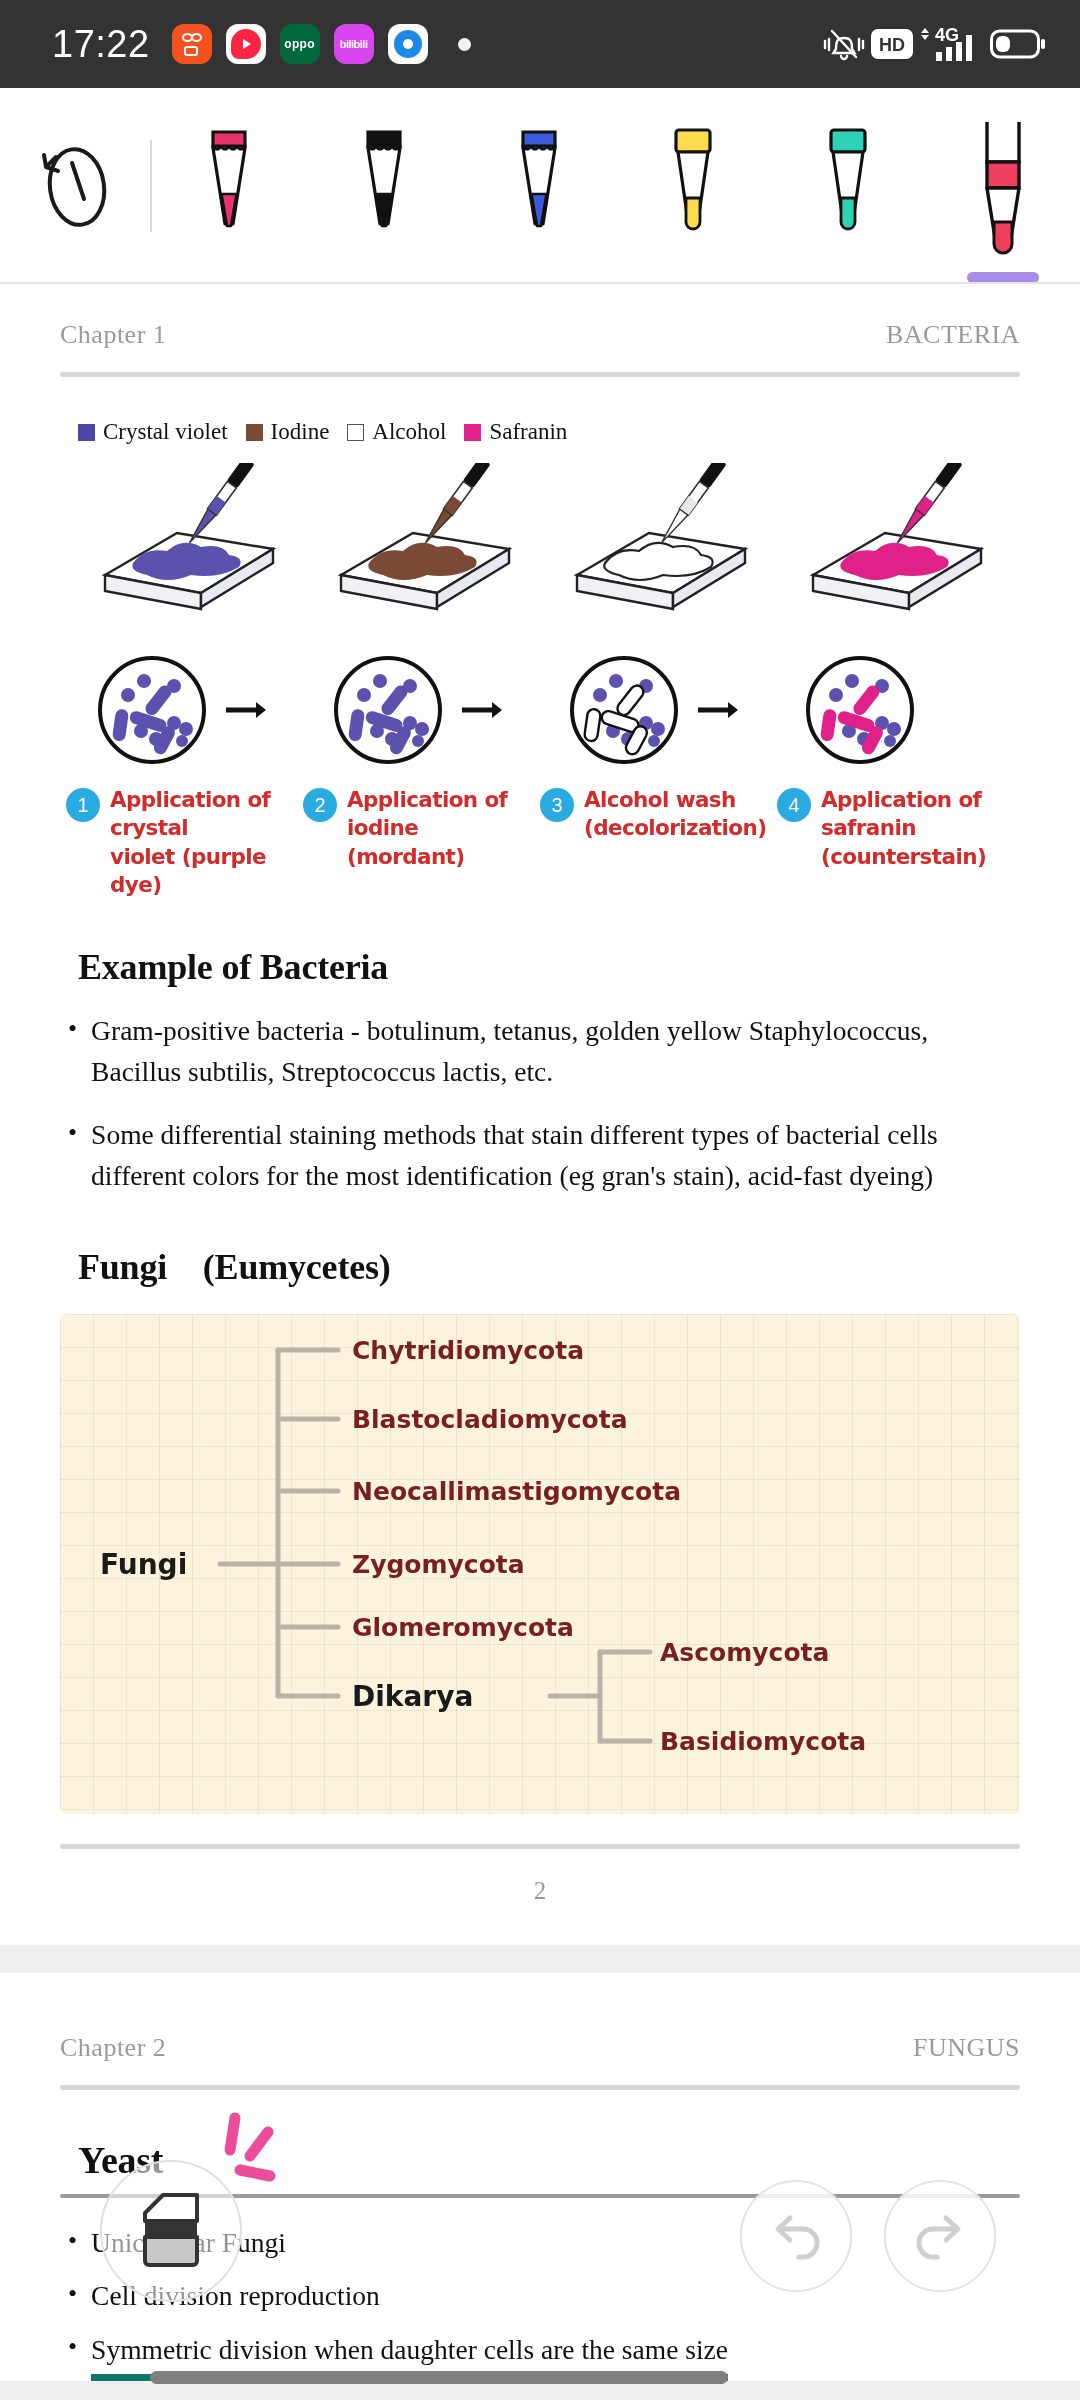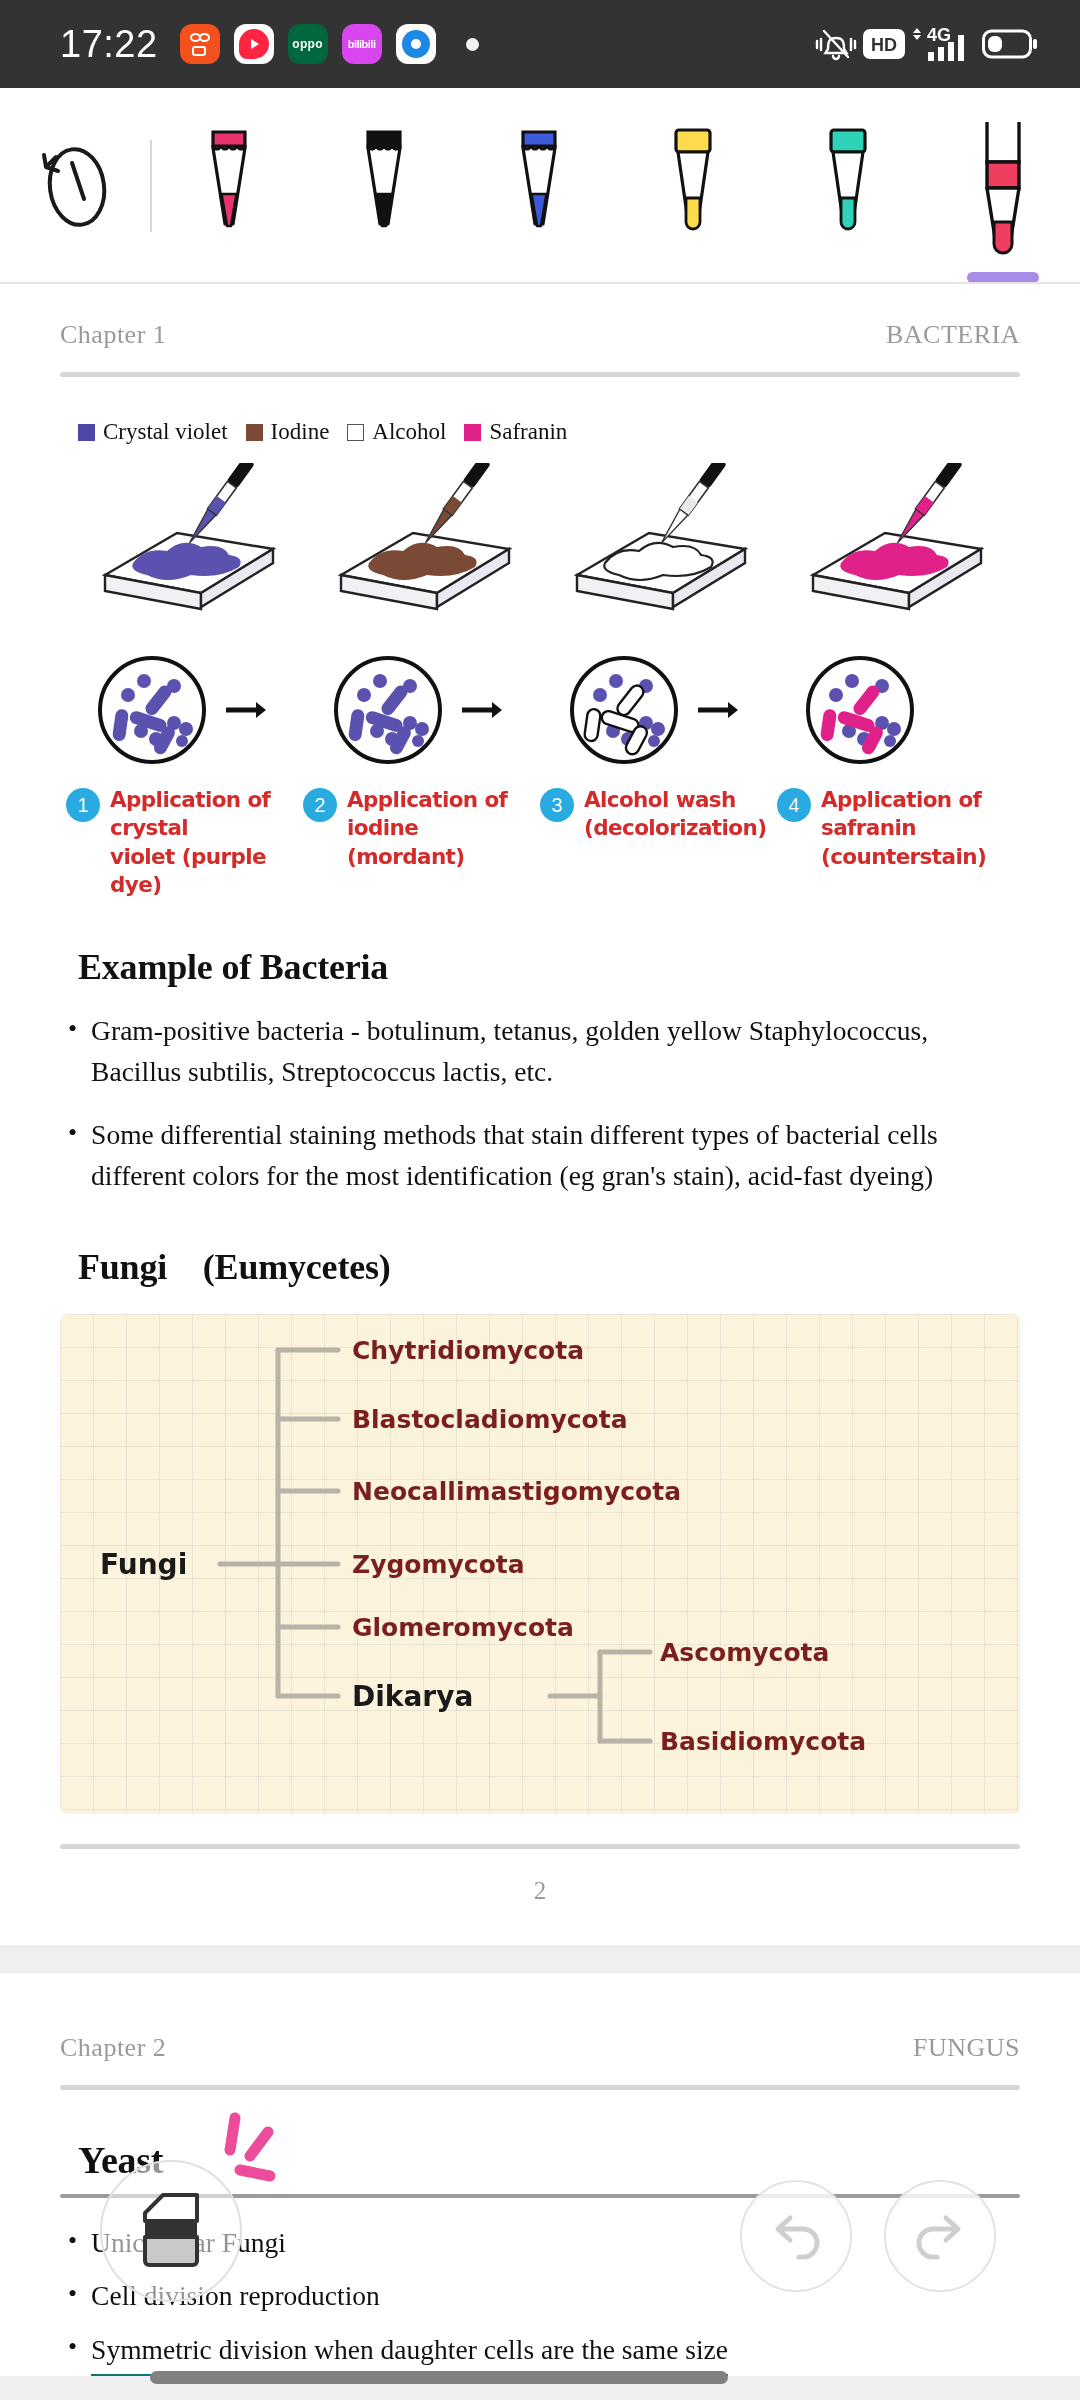--- a/index.html
+++ b/index.html
@@ -8,21 +8,21 @@
     background: #ffffff;
     font-family: "Liberation Serif", serif;
     overflow: hidden;
   }
   #root { position: relative; width: 1080px; height: 2400px; overflow: hidden; }
 
   
   .statusbar {
     position: absolute; top: 0; left: 0; width: 1080px; height: 88px;
     background: #333333; display: flex; align-items: center;
-    padding: 0 28px;
+    padding: 0 20px;
   }
   .sb-time {
     color: #ffffff; font-family: "Liberation Sans", sans-serif;
     font-size: 38px; letter-spacing: .5px; margin-left: 32px; margin-right: 22px;
     font-weight: 400;
   }
   .sb-apps { display: flex; align-items: center; gap: 14px; }
   .appicon {
     width: 40px; height: 40px; border-radius: 12px;
     display: flex; align-items: center; justify-content: center;
@@ -540,21 +540,21 @@
         <div class="bul" style="margin-top:24px">
           <div class="dot">•</div>
           <div class="tx">Unicellular Fungi</div>
         </div>
         <div class="bul" style="margin-top:12px">
           <div class="dot">•</div>
           <div class="tx">Cell division reproduction</div>
         </div>
         <div class="bul" style="margin-top:12px">
           <div class="dot">•</div>
-          <div class="tx" style="border-bottom:2px solid #0f766e;display:inline;line-height:1.6;padding-bottom:2px;">Symmetric division when daughter cells are the same size</div>
+          <div class="tx" style="border-bottom:7px solid #0f766e;display:inline;line-height:1.6;padding-bottom:2px;">Symmetric division when daughter cells are the same size</div>
         </div>
 
       </div>
     </div>
   </div>
 
   <div class="eraser-fab">
     <svg width="84" height="96" viewBox="0 0 84 96">
       <path d="M16 30 L34 12 h34 v26 H16z" fill="#ffffff" stroke="#333" stroke-width="4" stroke-linejoin="round"></path>
       <rect x="16" y="38" width="52" height="16" fill="#333333"></rect>

